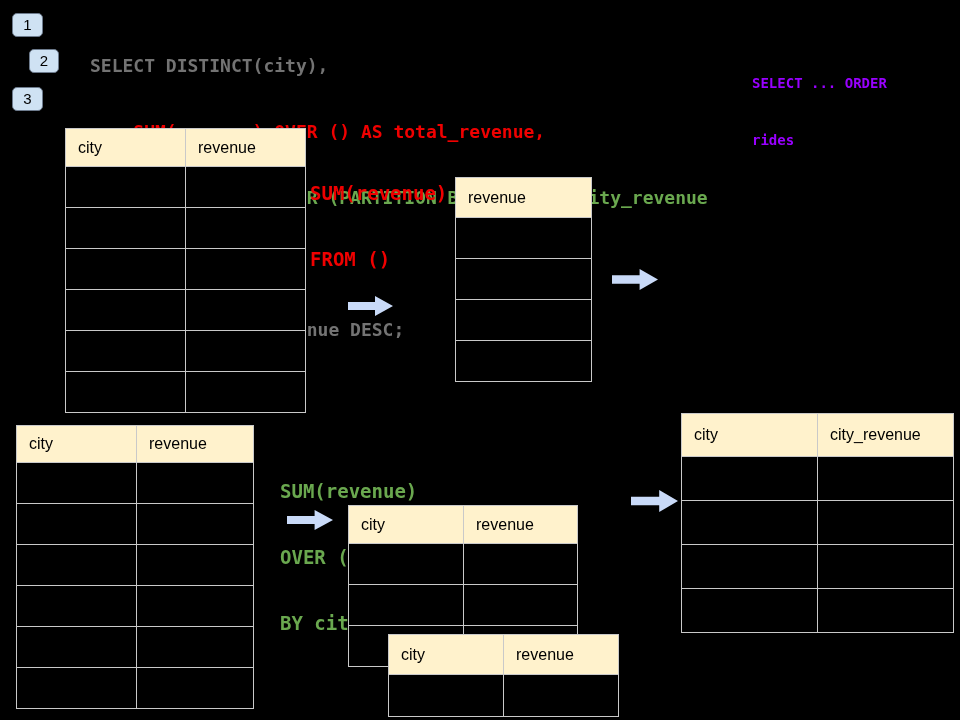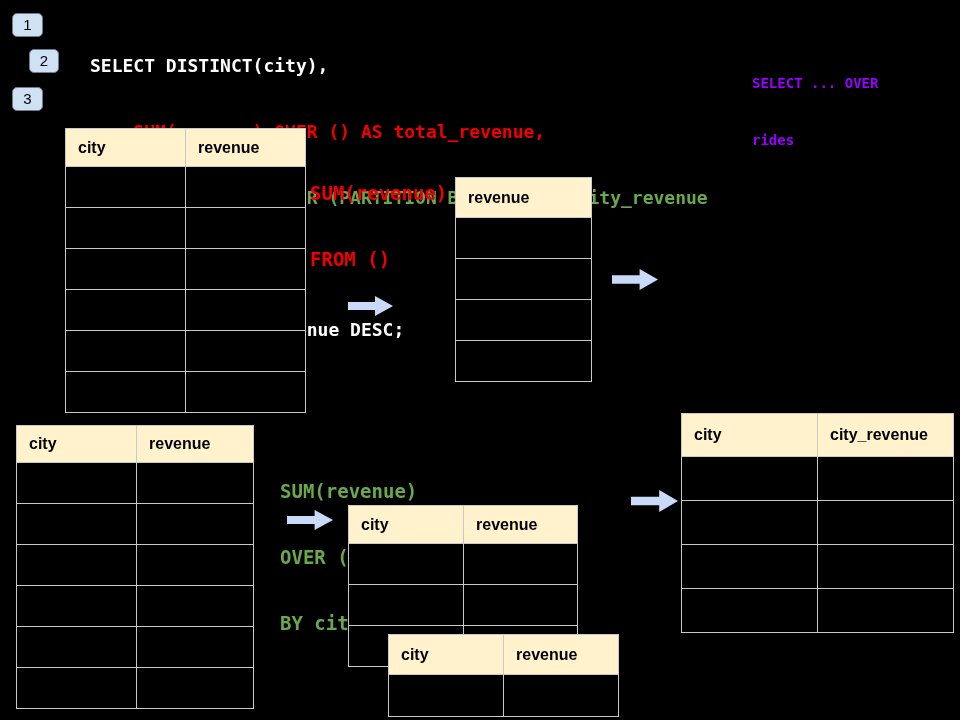--- a/index.html
+++ b/index.html
@@ -8,30 +8,30 @@
 
   
   .badge{position:absolute;background:#cfe2f3;border:1px solid #6d7b8d;border-radius:5px;
          color:#000;font:15px/21px "Liberation Sans",sans-serif;text-align:center;}
 
   
   .mono{position:absolute;font-family:"DejaVu Sans Mono",monospace;font-weight:bold;
         white-space:pre;}
   .code{font-size:18px;line-height:22px;}
   .code .ln{height:22px;}
-  .purple{color:#ffffff;}
+  .purple{color:#737373;}
   .red{color:#f00000;}
   .green{color:#6aa84f;}
   .side-note{font-size:14px;line-height:19px;color:#9900ff;}
   .annot{font-size:19px;line-height:22px;}
 
   
   table.t{position:absolute;border-collapse:collapse;table-layout:fixed;}
   table.t th{background:#fff2cc;color:#000;font-family:"Liberation Sans",sans-serif;
-             font-size:16px;font-weight:bold;text-align:left;padding:0 0 0 12px;
+             font-size:16px;font-weight:normal;text-align:left;padding:0 0 0 12px;
              border:1px solid #c9c9c9;}
   table.t td{background:#000;border:1px solid #c9c9c9;padding:0;}
 
   
   .arrow{position:absolute;background:#c9daf8;
          clip-path:polygon(0 32%,60% 32%,60% 4%,100% 50%,60% 96%,60% 68%,0 68%);}
 </style>
 </head>
 <body>
 
@@ -43,21 +43,21 @@
 
   <div class="mono code" style="left:90px;top:11px;">
     <div class="ln purple">SELECT DISTINCT(city),</div>
     <div class="ln red">    SUM(revenue) OVER () AS total_revenue,</div>
     <div class="ln green">    SUM(revenue) OVER (PARTITION BY city) as city_revenue</div>
     <div class="ln purple">  FROM rides</div>
     <div class="ln purple">  ORDER by city_revenue DESC;</div>
   </div>
 
   <div class="mono side-note" style="left:752px;top:36px;">
-    <div>SELECT ... OVER</div>
+    <div>SELECT ... ORDER</div>
     <div>rides</div>
   </div>
 
   <div class="mono annot red" style="left:310px;top:138px;">
     <div>SUM(revenue)</div>
     <div>FROM ()</div>
   </div>
 
   <div class="mono annot green" style="left:280px;top:436px;">
     <div>SUM(revenue)</div>

